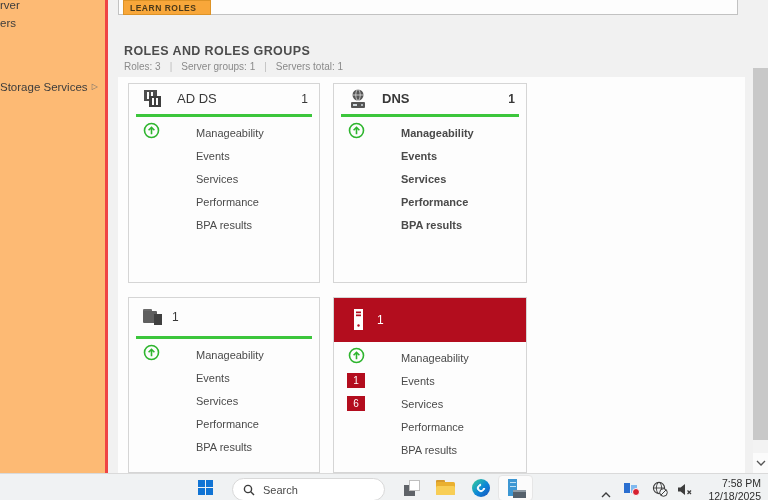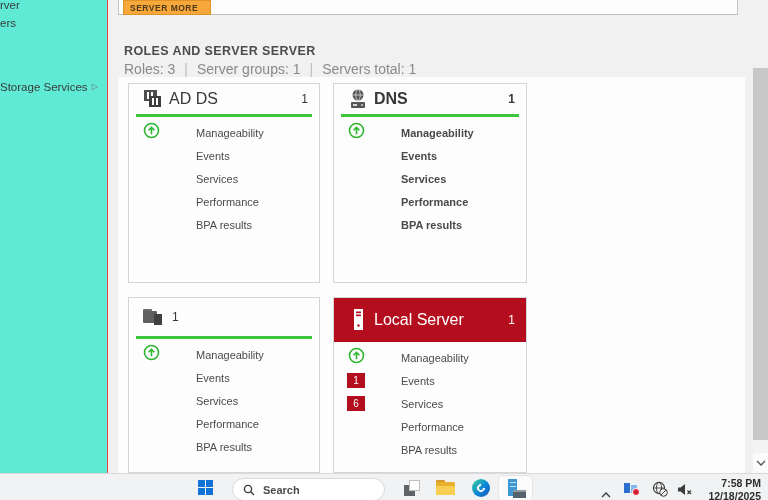--- a/index.html
+++ b/index.html
@@ -1,59 +1,59 @@
 <!DOCTYPE html>
 <html><head>
 <meta charset="utf-8">
 <style>
   * { margin:0; padding:0; box-sizing:border-box; }
   html,body { width:768px; height:500px; }
   body { font-family:"Liberation Sans", sans-serif; background:#f1f1f1; }
   .screen { position:relative; width:768px; height:500px; overflow:hidden; background:#f1f1f1; }
 
   
-  .sidebar { position:absolute; left:0; top:0; width:108px; height:473px; background:#5eead4; border-right:1px solid #ef4444; }
+  .sidebar { position:absolute; left:0; top:0; width:108px; height:473px; background:#fdba74; border-right:3px solid #ef4444; }
   .side-item { position:absolute; left:0; width:106px; font-size:11.5px; color:#3c3c3c; white-space:nowrap; }
   .side-item .arrow { position:absolute; right:8px; top:1px; font-size:8px; color:#6e6e6e; }
 
   
   .top-panel { position:absolute; left:118px; top:-4px; width:620px; height:19px; background:#fdfdfd; border:1px solid #c2c2c2; }
   .learn-more { position:absolute; left:4px; top:3px; width:88px; height:15px; background:#f8a73a; border:1px solid #dd9327; font-family:"Liberation Sans",sans-serif; font-size:8.5px; font-weight:bold; letter-spacing:.5px; color:#4c3a1a; text-align:left; padding-left:6px; line-height:12px; }
 
   
   .sec-title { position:absolute; left:124px; top:44px; font-size:12.5px; font-weight:bold; color:#4c4c4c; letter-spacing:.4px; }
-  .sec-stats { position:absolute; left:124px; top:61px; font-size:14px; color:#8a8a8a; }
+  .sec-stats { position:absolute; left:124px; top:61px; font-size:10px; color:#8a8a8a; }
   .sec-stats .sep { color:#bdbdbd; margin:0 9px; }
 
   
   .sec-panel { position:absolute; left:118px; top:77px; width:627px; height:396px; background:#fdfdfd; }
 
   
   .tile { position:absolute; background:#fdfdfd; border:1px solid #d5d5d5; }
   .tile .hdr { display:flex; align-items:center; margin:0 7px; padding:0 4px; height:33px; border-bottom:3px solid #3cc63c; }
   .tile.tall .hdr { height:41px; }
   .tile.alert .hdr { margin:0; padding:0 11px; height:44px; border-bottom:none; background:#b30d1e; }
   .ticon { width:26px; display:flex; justify-content:center; align-items:center; }
-  .ttitle { flex:1; margin-left:3px; font-size:16px; color:#383838; line-height:1.25; }
+  .ttitle { flex:1; margin-left:11px; font-size:13px; color:#383838; line-height:1.25; }
   .tile.alert .ttitle { color:#fff; }
   .tcount { font-size:12px; color:#383838; margin-left:6px; }
   .tile.alert .tcount { color:#fff; }
   .rows { padding-top:4px; }
   .row { display:flex; align-items:center; height:23px; padding-left:7px; }
   .rcell { width:30px; display:flex; justify-content:center; align-items:center; }
   .rlabel { margin-left:6px; font-size:11px; color:#4a4a4a;padding-left:24px; }
   .badge { display:inline-block; min-width:18px; height:15px; background:#b30d1e; color:#fff; font-size:10px; line-height:15px; text-align:center; }
 
   
   .scrollbar { position:absolute; left:753px; top:68px; width:15px; height:405px; background:#f3f3f3; }
   .scroll-thumb { position:absolute; left:0; top:0; width:15px; height:372px; background:#c8c8c8; }
   .scroll-down { position:absolute; left:0; bottom:0; width:15px; height:20px; background:#fbfbfb; display:flex; align-items:center; justify-content:center; }
 
   
-  .taskbar { position:absolute; left:0; top:473px; width:768px; height:27px; background:#f0f2f3; border-top:1px solid #dadada; overflow:hidden;font-weight:bold; }
+  .taskbar { position:absolute; left:0; top:473px; width:768px; height:27px; background:#f0f2f3; border-top:1px solid #dadada; overflow:hidden; }
   .start { position:absolute; left:198px; top:6px; width:15px; height:15px; display:grid; grid-template-columns:7px 7px; grid-template-rows:7px 7px; gap:1px; }
   .start div { background:#1174d4; }
   .search-pill { position:absolute; left:232px; top:4px; width:153px; height:23px; background:#ffffff; border:1px solid #d8d8d8; border-radius:12px; display:flex; align-items:center; padding-left:10px; }
   .search-pill span { margin-left:8px; font-size:11px; color:#4a4a4a; }
 
   .tv { position:absolute; left:404px; top:6px; width:16px; height:16px; }
   .tv-back { position:absolute; left:0; bottom:0; width:11px; height:11px; background:#5f6368; }
   .tv-front { position:absolute; right:0; top:0; width:11px; height:11px; background:#ffffff; border:1px solid #bfbfbf; }
 
   .folder { position:absolute; left:436px; top:6px; width:19px; height:15px; }
@@ -86,24 +86,24 @@
   <div class="sidebar">
     <div class="side-item" style="top:-1px;"><span>rver</span></div>
     <div class="side-item" style="top:17px;"><span>ers</span></div>
     <div class="side-item" style="top:81px;">
       <span>Storage Services</span>
       <span class="arrow">▷</span>
     </div>
   </div>
 
   <div class="top-panel">
-    <button class="learn-more">SERVER MORE</button>
-  </div>
-
-  <div class="sec-title">ROLES AND SERVER SERVER</div>
+    <button class="learn-more">LEARN ROLES</button>
+  </div>
+
+  <div class="sec-title">ROLES AND ROLES GROUPS</div>
   <div class="sec-stats">
     <span>Roles: 3</span><span class="sep">|</span><span>Server groups: 1</span><span class="sep">|</span><span>Servers total: 1</span>
   </div>
 
   <div class="sec-panel"></div>
 
   <div class="tile" style="left:128px;top:83px;width:192px;height:200px;">
     <div class="hdr">
       <span class="ticon">
         <svg width="24" height="22" viewBox="0 0 24 22">
@@ -234,21 +234,20 @@
   <div class="tile alert" style="left:333px;top:297px;width:194px;height:176px;">
     <div class="hdr">
       <span class="ticon">
         <svg width="14" height="24" viewBox="0 0 14 24">
             <rect x="3" y="1" width="9" height="21" fill="#ffffff"></rect>
             <rect x="5" y="3.5" width="5" height="1.7" fill="#b30d1e"></rect>
             <rect x="5" y="6.5" width="5" height="1.7" fill="#b30d1e"></rect>
             <circle cx="7.5" cy="17.5" r="1.2" fill="#b30d1e"></circle>
           </svg>
       </span>
-      <span class="ttitle">Local Server</span>
       <span class="tcount">1</span>
     </div>
     <div class="rows">
       <div class="row">
         <span class="rcell">
             <span><svg width="17" height="17" viewBox="0 0 17 17">
                 <circle cx="8.5" cy="8.5" r="7" fill="none" stroke="#2eb52e" stroke-width="1.6"></circle>
                 <path d="M8.5 12.2 V5.6 M5.6 8.2 L8.5 5.3 L11.4 8.2" fill="none" stroke="#2eb52e" stroke-width="1.6"></path>
               </svg></span>
           </span>

